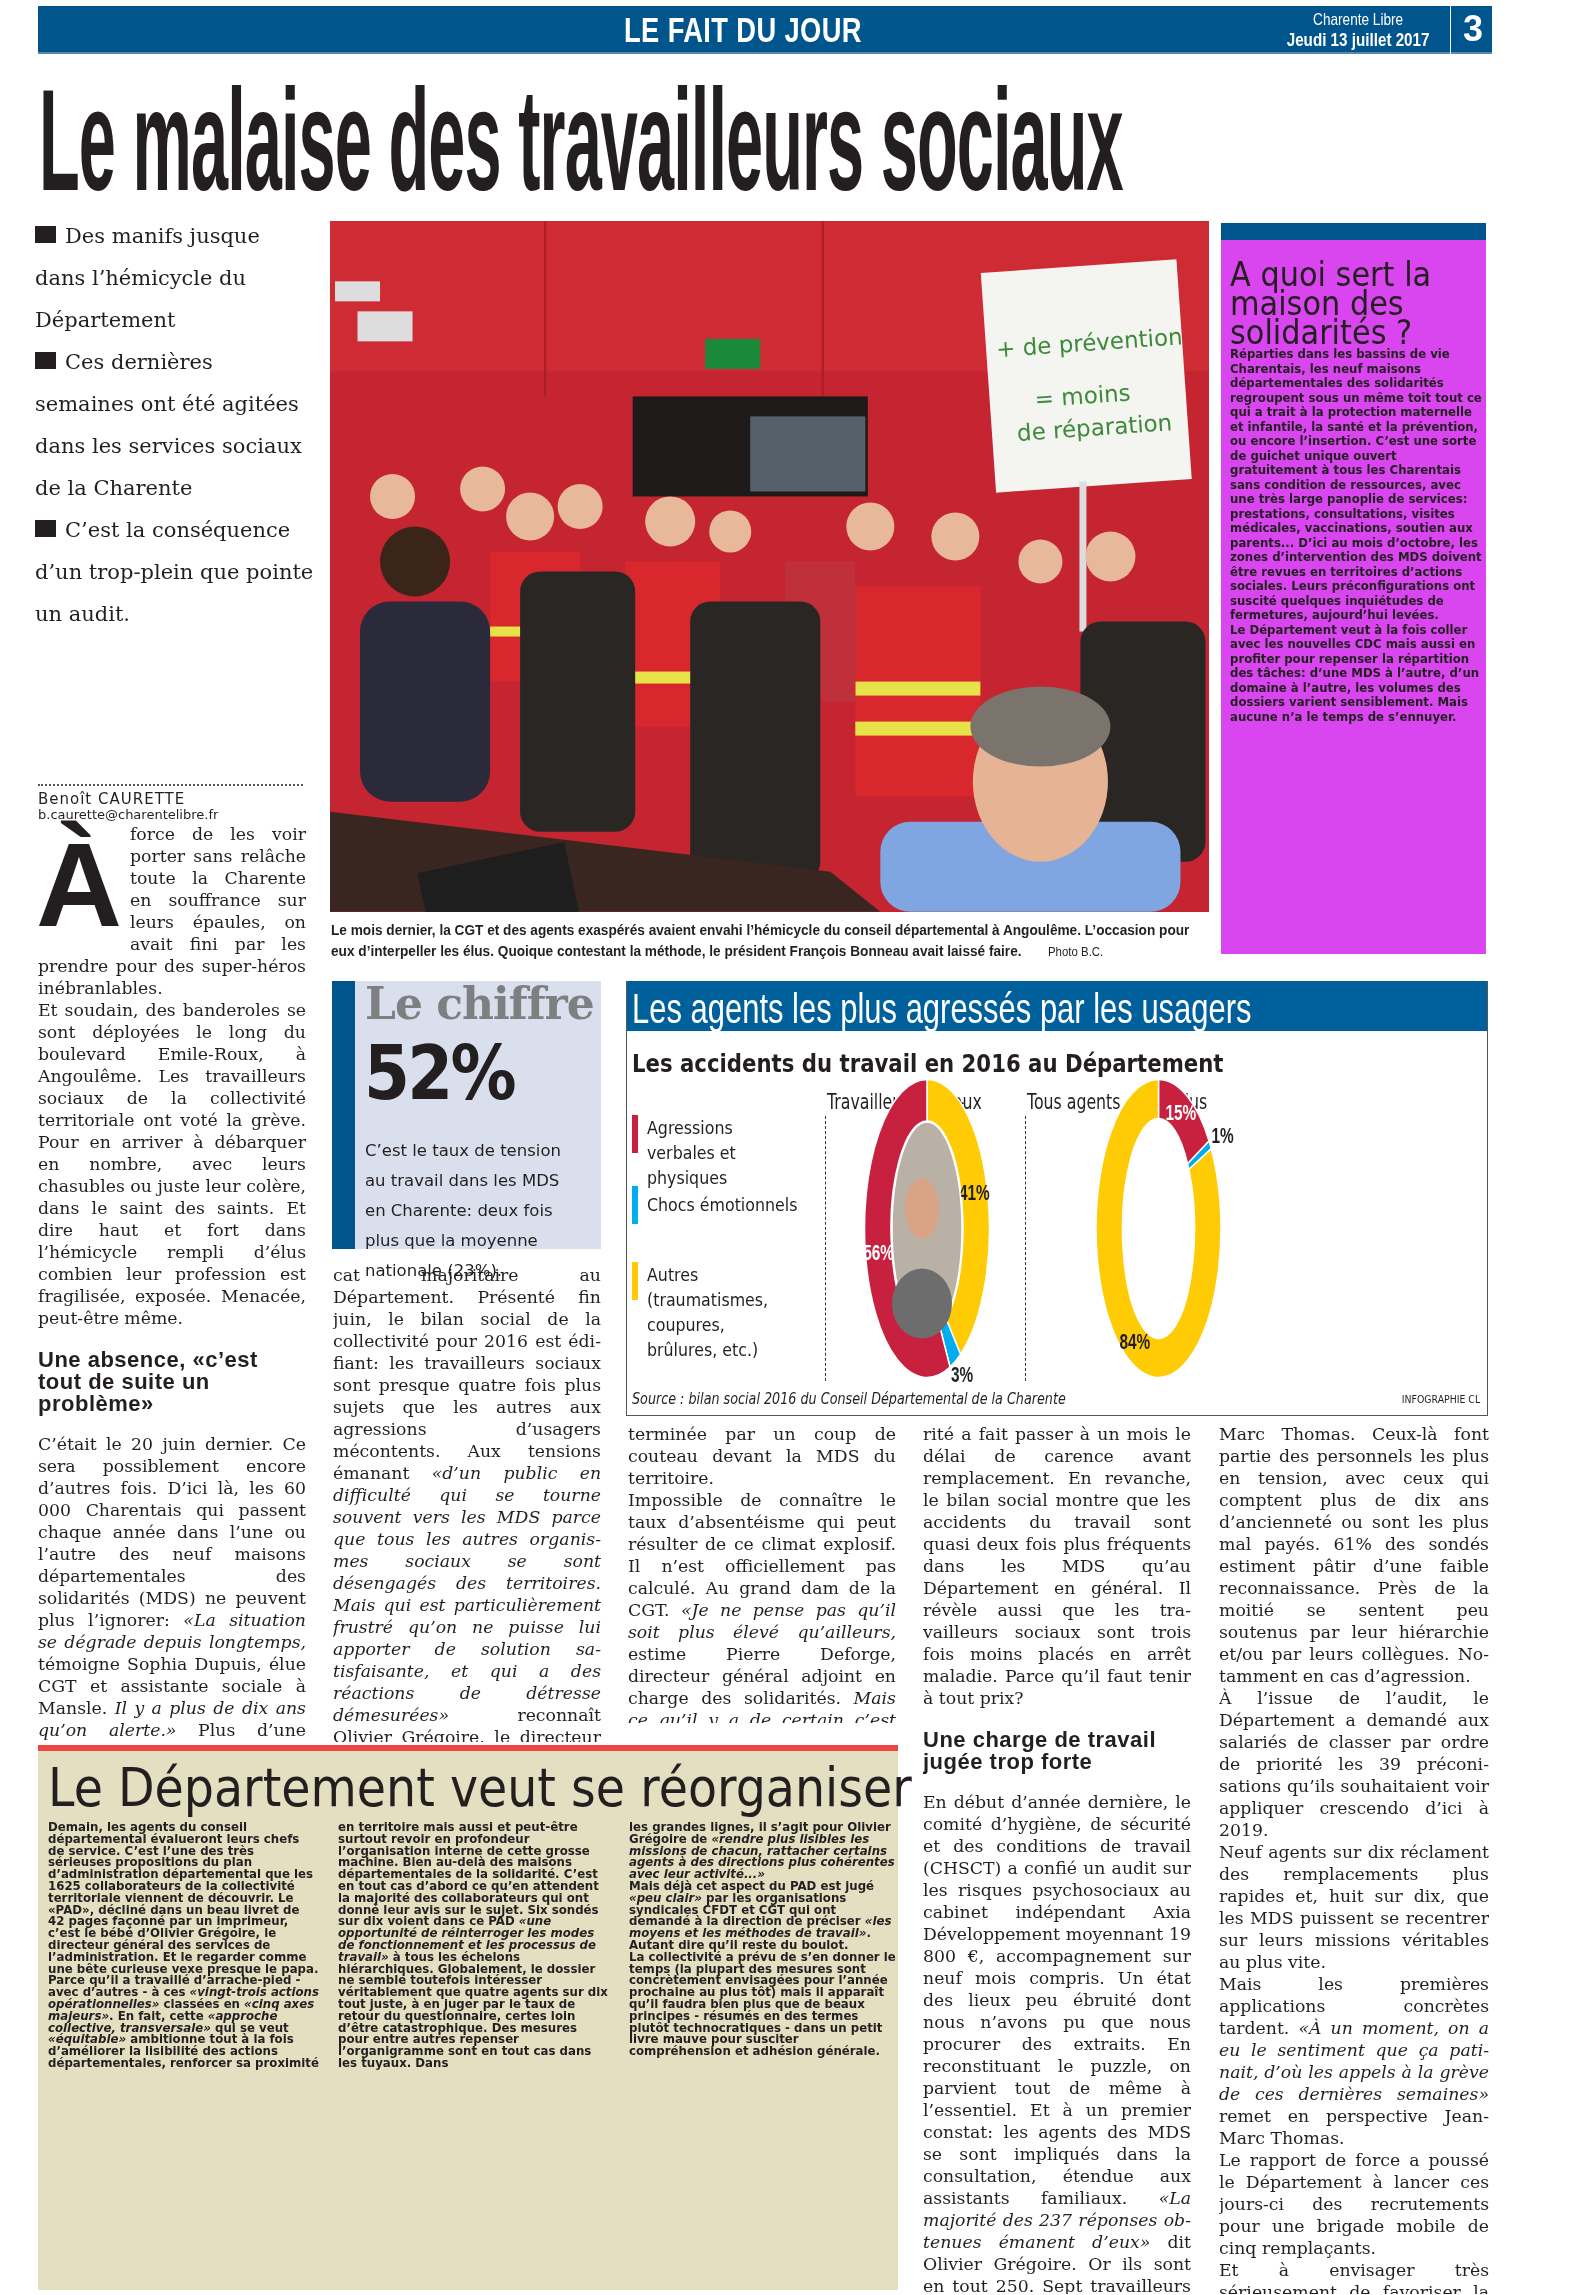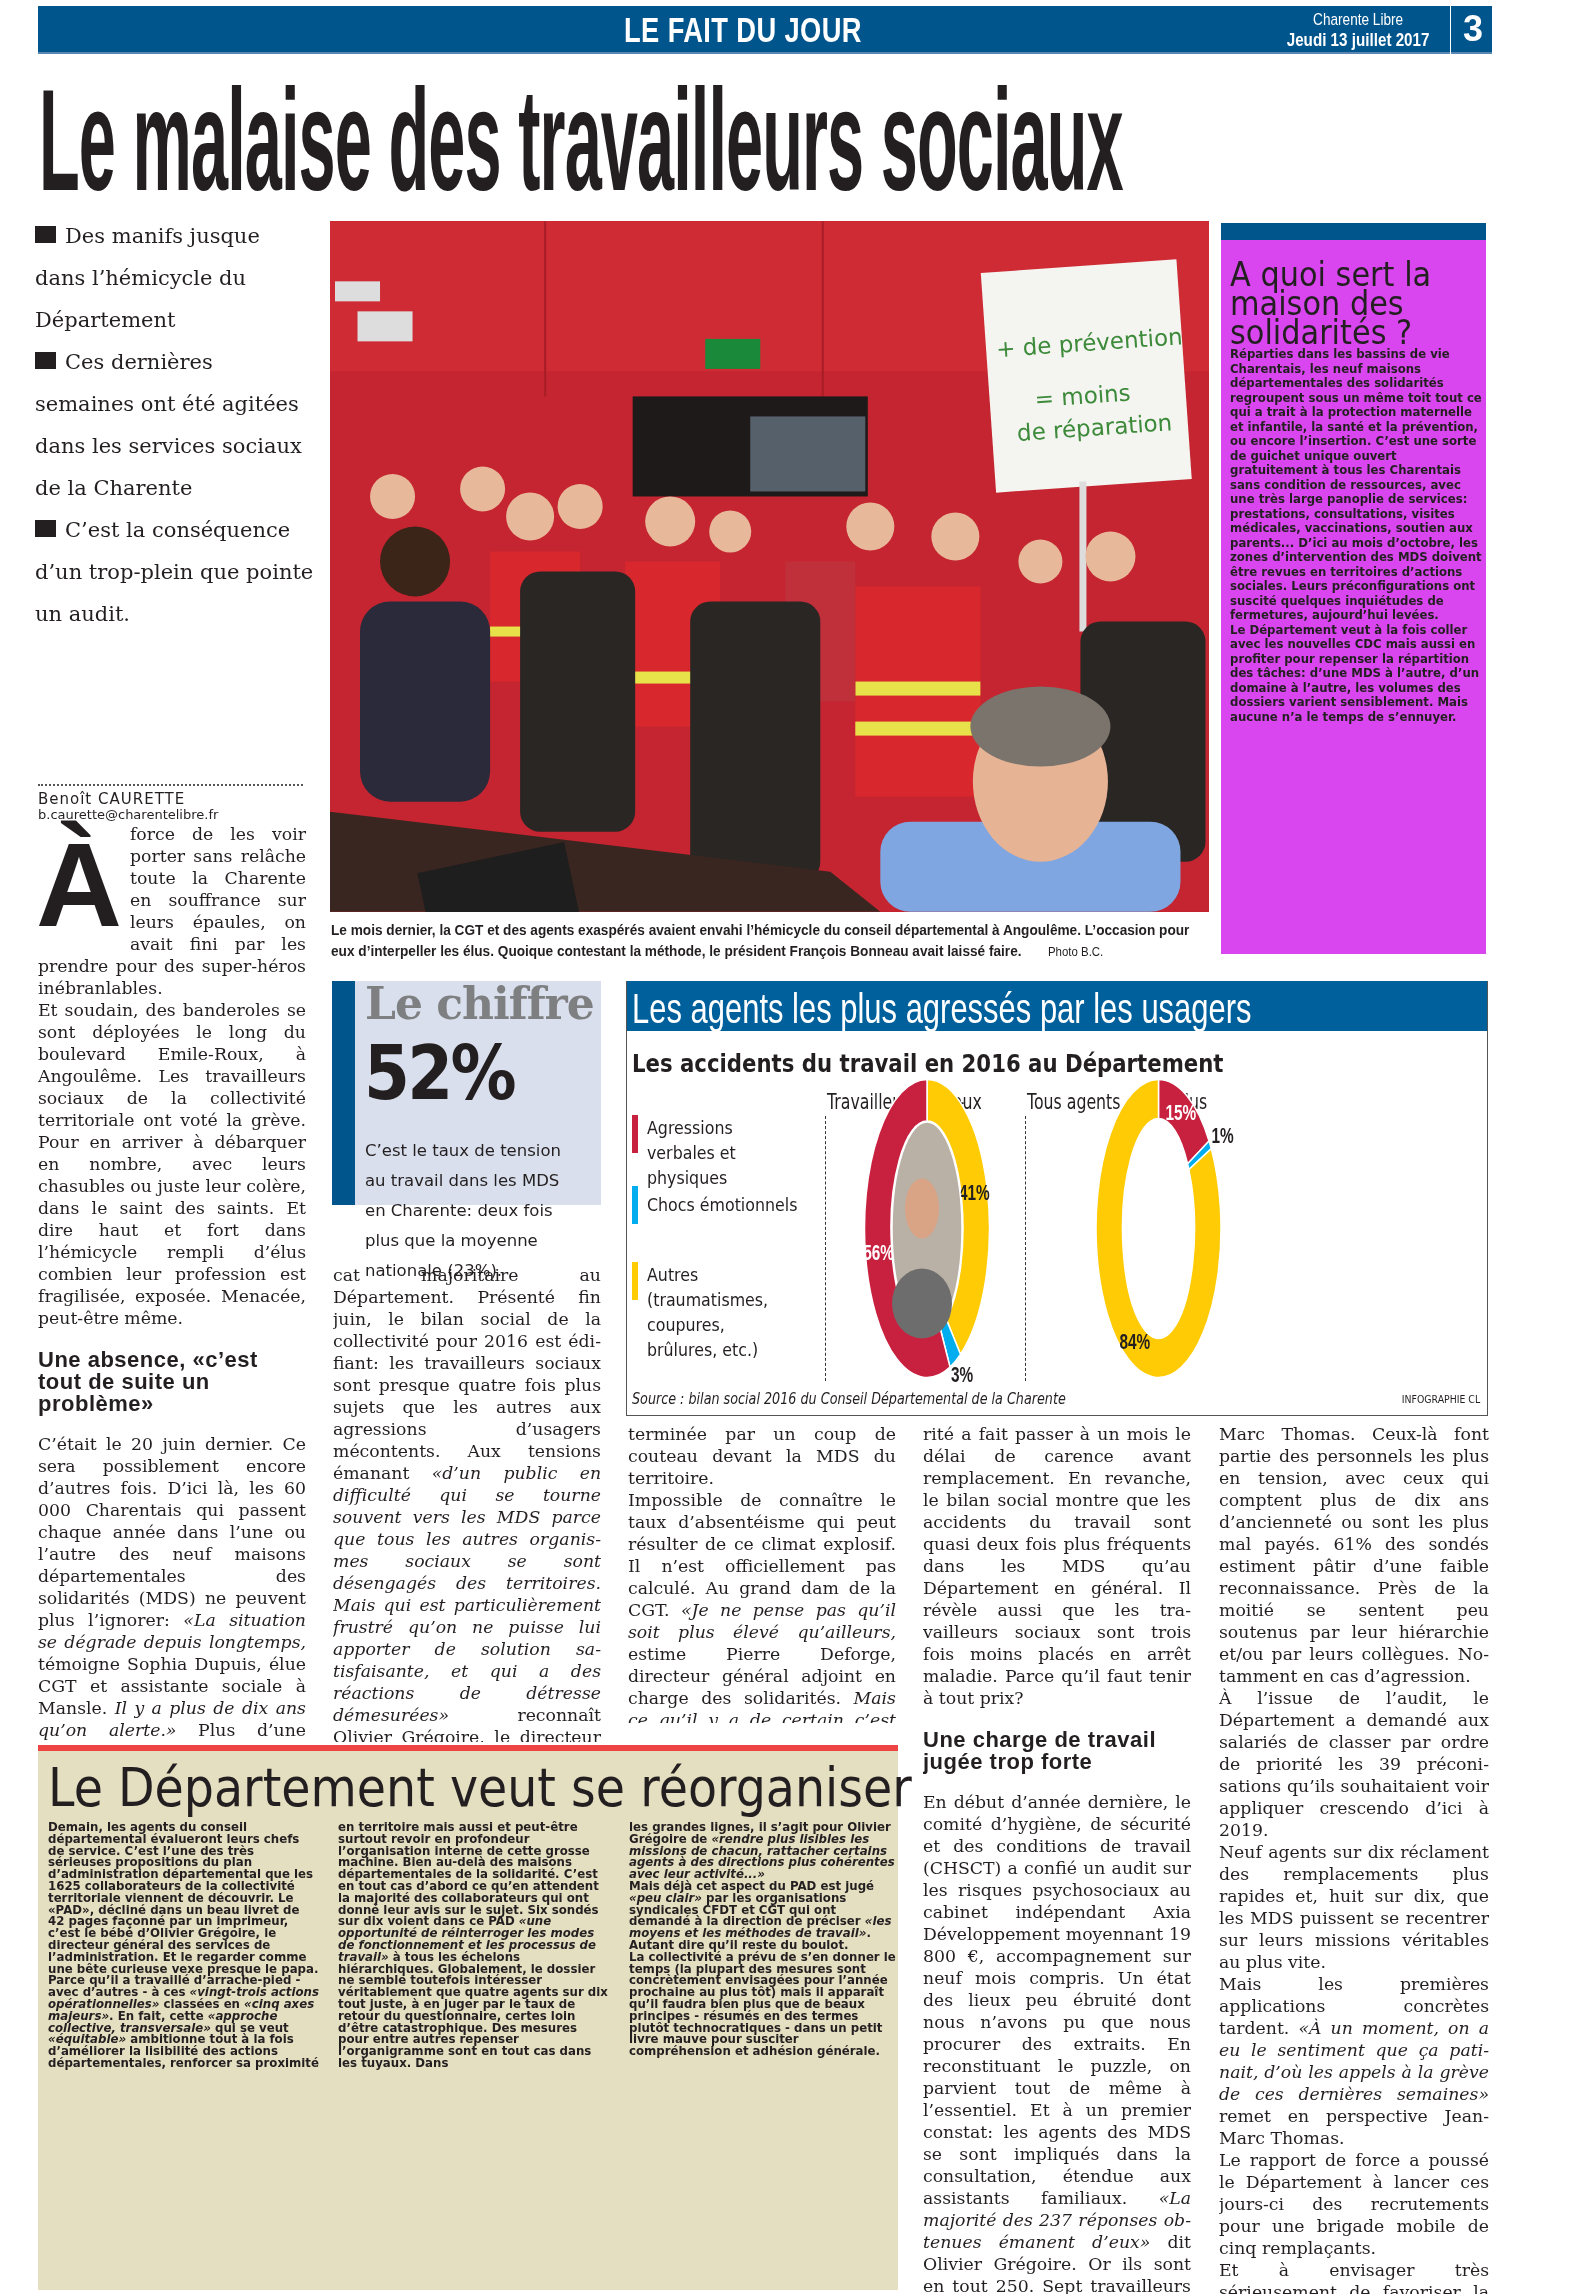--- a/index.html
+++ b/index.html
@@ -42,21 +42,21 @@
   #caption{left:331px;top:919px;width:871px;font-family:"Liberation Sans",sans-serif;font-weight:bold;font-size:15.5px;line-height:21px;transform:scaleX(.88);transform-origin:left top;width:996px;}
   #caption .credit{font-weight:normal;font-size:13px;margin-left:30px;}
 
   
   #sidebar{left:1221px;top:223px;width:265px;height:731px;background:#d946ef;border-top:17px solid #00558c;}
   #sidebar h2{position:absolute;left:9px;top:20px;font-family:"DejaVu Sans",sans-serif;font-weight:normal;font-size:33px;line-height:29px;transform:scaleX(.92);transform-origin:left top;width:250px;}
   #sidebar .txt{position:absolute;left:9px;top:107px;width:255px;font-family:"DejaVu Sans",sans-serif;font-weight:bold;font-size:13px;line-height:14.5px;transform:scaleX(.9);transform-origin:left top;width:283px;}
   #sidebar .txt p{margin:0;}
 
   
-  #chiffre{left:332px;top:981px;width:269px;height:224px;background:#d9dfec;border-left:23px solid #00558c;}
+  #chiffre{left:332px;top:981px;width:269px;height:268px;background:#d9dfec;border-left:23px solid #00558c;}
   #chiffre .lbl{position:absolute;left:10px;top:-3px;font-family:"DejaVu Serif",serif;font-weight:bold;font-size:44px;color:#7e7f81;letter-spacing:-1px;}
   #chiffre .big{position:absolute;left:9px;top:55px;font-family:"DejaVu Sans",sans-serif;font-weight:bold;font-size:75px;line-height:75px;color:#231f20;transform:scaleX(.88);transform-origin:left top;letter-spacing:-3px;}
   #chiffre .desc{position:absolute;left:10px;top:155px;width:220px;font-family:"DejaVu Sans",sans-serif;font-size:16.5px;line-height:30px;}
 
   
   #info{left:626px;top:981px;width:862px;height:435px;border:1px solid #555;border-top:none;background:#fff;}
   #info .band{position:absolute;left:0;top:0;width:100%;height:50px;background:#00609b;}
   #info .band span{position:absolute;left:5px;top:3px;font-family:"Liberation Sans",sans-serif;font-size:43px;color:#fff;transform:scaleX(.72);transform-origin:left top;white-space:nowrap;}
   #info .sub{position:absolute;left:5px;top:68px;font-family:"DejaVu Sans",sans-serif;font-weight:bold;font-size:25px;transform:scaleX(.85);transform-origin:left top;white-space:nowrap;}
   #info .legend{position:absolute;left:5px;}

